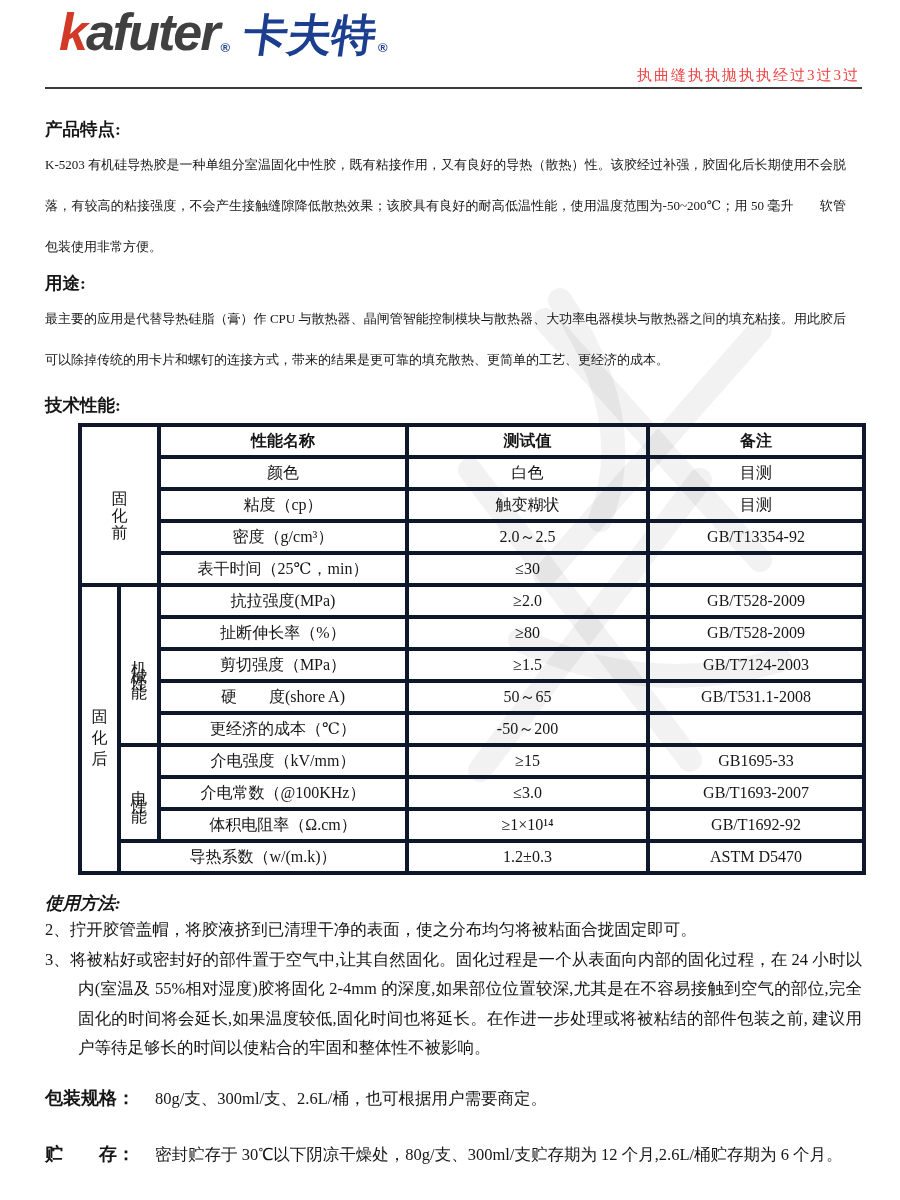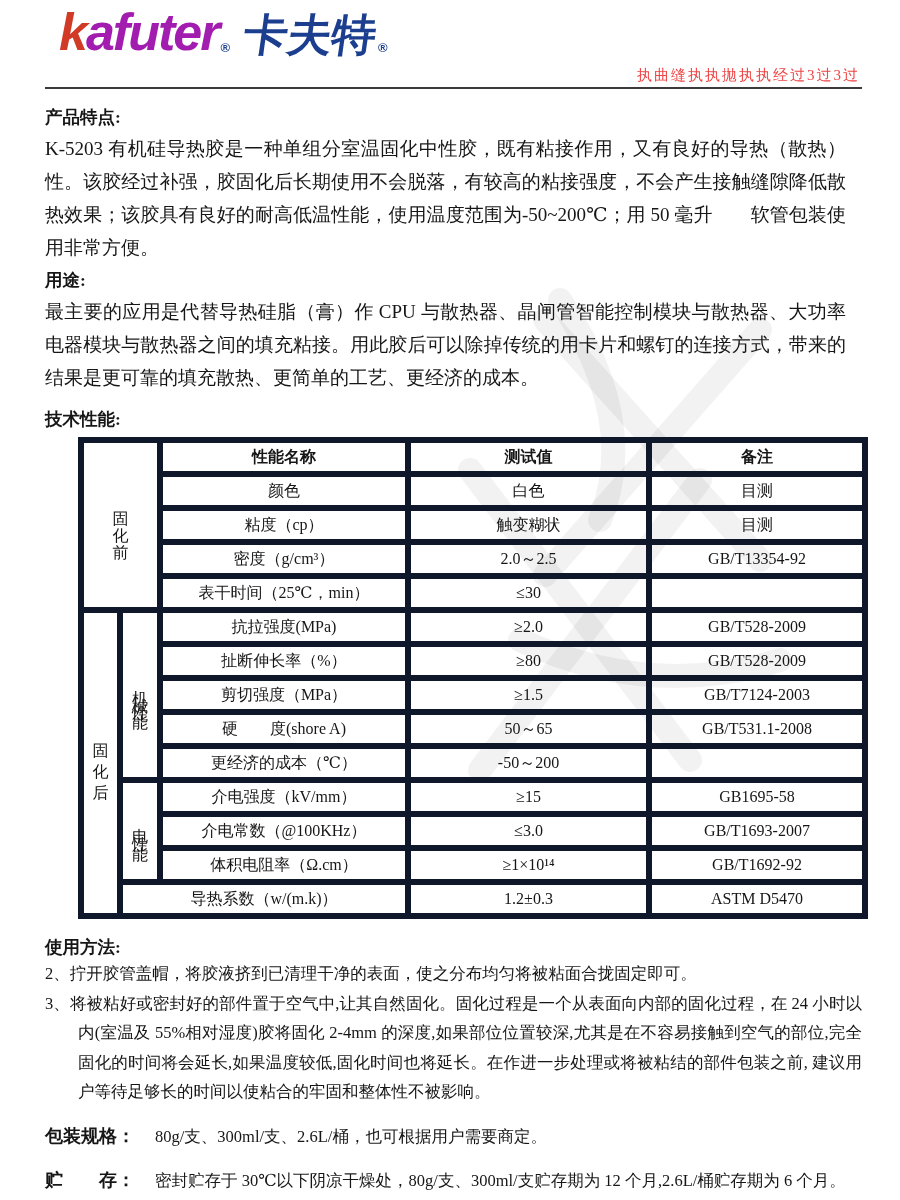--- a/index.html
+++ b/index.html
@@ -20,53 +20,53 @@
     border-bottom:2px solid #3a3a3a;
   }
   .logo{
     position:absolute;left:14px;top:6px;
     font-family:"Liberation Sans","DejaVu Sans",sans-serif;
     font-weight:bold;font-style:italic;
     white-space:nowrap;
     line-height:1;
   }
   .logo-k{color:#d23a28;font-size:52px;letter-spacing:-2px;}
-  .logo-rest{color:#a21caf;font-size:52px;letter-spacing:-2px;}
+  .logo-rest{color:#404040;font-size:52px;letter-spacing:-2px;}
   .logo-cn{color:#1b3e8e;font-size:44px;font-style:normal;display:inline-block;transform:skewX(-8deg);margin-left:14px;font-weight:bold;}
   .logo-reg{color:#1b3e8e;font-size:13px;font-style:normal;vertical-align:baseline;position:relative;top:2px;margin-left:2px;}
   .header-note{
     position:absolute;right:2px;bottom:2px;
     font-size:15px;color:#ef4444;
     letter-spacing:2px;
     filter:blur(0.6px);
     white-space:nowrap;
   }
   
   .watermark{position:absolute;left:0;top:0;width:900px;height:1200px;pointer-events:none;z-index:0;}
   .content{position:relative;z-index:1;}
   
   .sec-title{
     font-size:17.5px;font-weight:bold;
     margin:0;padding:0;
   }
-  .sec-title.t1{margin-top:16px;}
+  .sec-title.t1{margin-top:28px;}
   .para{
-    font-size:19px;line-height:33px;
+    font-size:13px;line-height:41px;
     text-align:justify;
     margin:3px 16px 0 0;
   }
   
   table.tech{
     border-collapse:collapse;
     margin:6px 0 0 33px;
     table-layout:fixed;
     width:784px;
   }
   table.tech td,table.tech th{
-    border:6px solid #0f172a;
+    border:4px solid #0f172a;
     text-align:center;vertical-align:middle;
     font-size:16px;font-weight:normal;
     height:28px;line-height:20px;
     padding:0 2px;overflow:hidden;
   }
   table.tech th{font-weight:bold;}
   .vtext{
     writing-mode:vertical-rl;
     text-orientation:upright;
     display:inline-block;
@@ -83,21 +83,21 @@
     padding-left:33px;text-indent:-33px;
     margin:0;
   }
   .hang{
     font-size:16.5px;line-height:30px;
     text-align:justify;
     padding-left:140px;text-indent:-140px;
     margin:14px 0 0 0;
   }
   .lbl{font-size:18px;font-weight:bold;}
-  .inline-row{margin:15px 0 0 0;font-size:16.5px;line-height:28px;}
+  .inline-row{margin:15px 0 0 0;font-size:16.5px;line-height:41px;font-family:Liberation Serif, serif;}
   .inline-row .lbl{margin-right:20px;}
 </style>
 </head>
 <body>
 
 <div class="page">
 
   <svg class="watermark" viewBox="0 0 900 1200" xmlns="http://www.w3.org/2000/svg">
     <g stroke="#000000" stroke-opacity="0.05" stroke-width="24" stroke-linecap="round" fill="none">
       <path d="M545 320 L760 560"></path>
@@ -185,41 +185,41 @@
         </tr>
         <tr>
           <td>更经济的成本（℃）</td>
             <td>-50～200</td>
             <td></td>
         </tr>
         <tr>
           <td rowspan="3"><span class="vtext vt-elec">电性能</span></td>
           <td>介电强度（kV/mm）</td>
             <td>≥15</td>
-            <td>GB1695-58</td>
+            <td>GB1695-33</td>
         </tr>
         <tr>
           <td>介电常数（@100KHz）</td>
             <td>≤3.0</td>
             <td>GB/T1693-2007</td>
         </tr>
         <tr>
           <td>体积电阻率（Ω.cm）</td>
             <td>≥1×10¹⁴</td>
             <td>GB/T1692-92</td>
         </tr>
         <tr>
           <td colspan="2">导热系数（w/(m.k)）</td>
             <td>1.2±0.3</td>
             <td>ASTM D5470</td>
         </tr>
       </tbody>
     </table>
 
-    <h3 class="sec-title" style="margin-top:16px;">使用方法:</h3>
+    <h3 class="sec-title" style="margin-top:16px;font-style:italic;">使用方法:</h3>
     <p class="list-item">2、拧开胶管盖帽，将胶液挤到已清理干净的表面，使之分布均匀将被粘面合拢固定即可。</p>
     <p class="list-item">3、将被粘好或密封好的部件置于空气中,让其自然固化。固化过程是一个从表面向内部的固化过程，在 24 小时以内(室温及 55%相对湿度)胶将固化 2-4mm 的深度,如果部位位置较深,尤其是在不容易接触到空气的部位,完全固化的时间将会延长,如果温度较低,固化时间也将延长。在作进一步处理或将被粘结的部件包装之前, 建议用户等待足够长的时间以使粘合的牢固和整体性不被影响。</p>
 
 
     <p class="inline-row"><span class="lbl">包装规格：</span><span>80g/支、300ml/支、2.6L/桶，也可根据用户需要商定。</span></p>
 
     <p class="inline-row"><span class="lbl">贮　　存：</span><span>密封贮存于 30℃以下阴凉干燥处，80g/支、300ml/支贮存期为 12 个月,2.6L/桶贮存期为 6 个月。</span></p>
 
   </div>
 </div>

